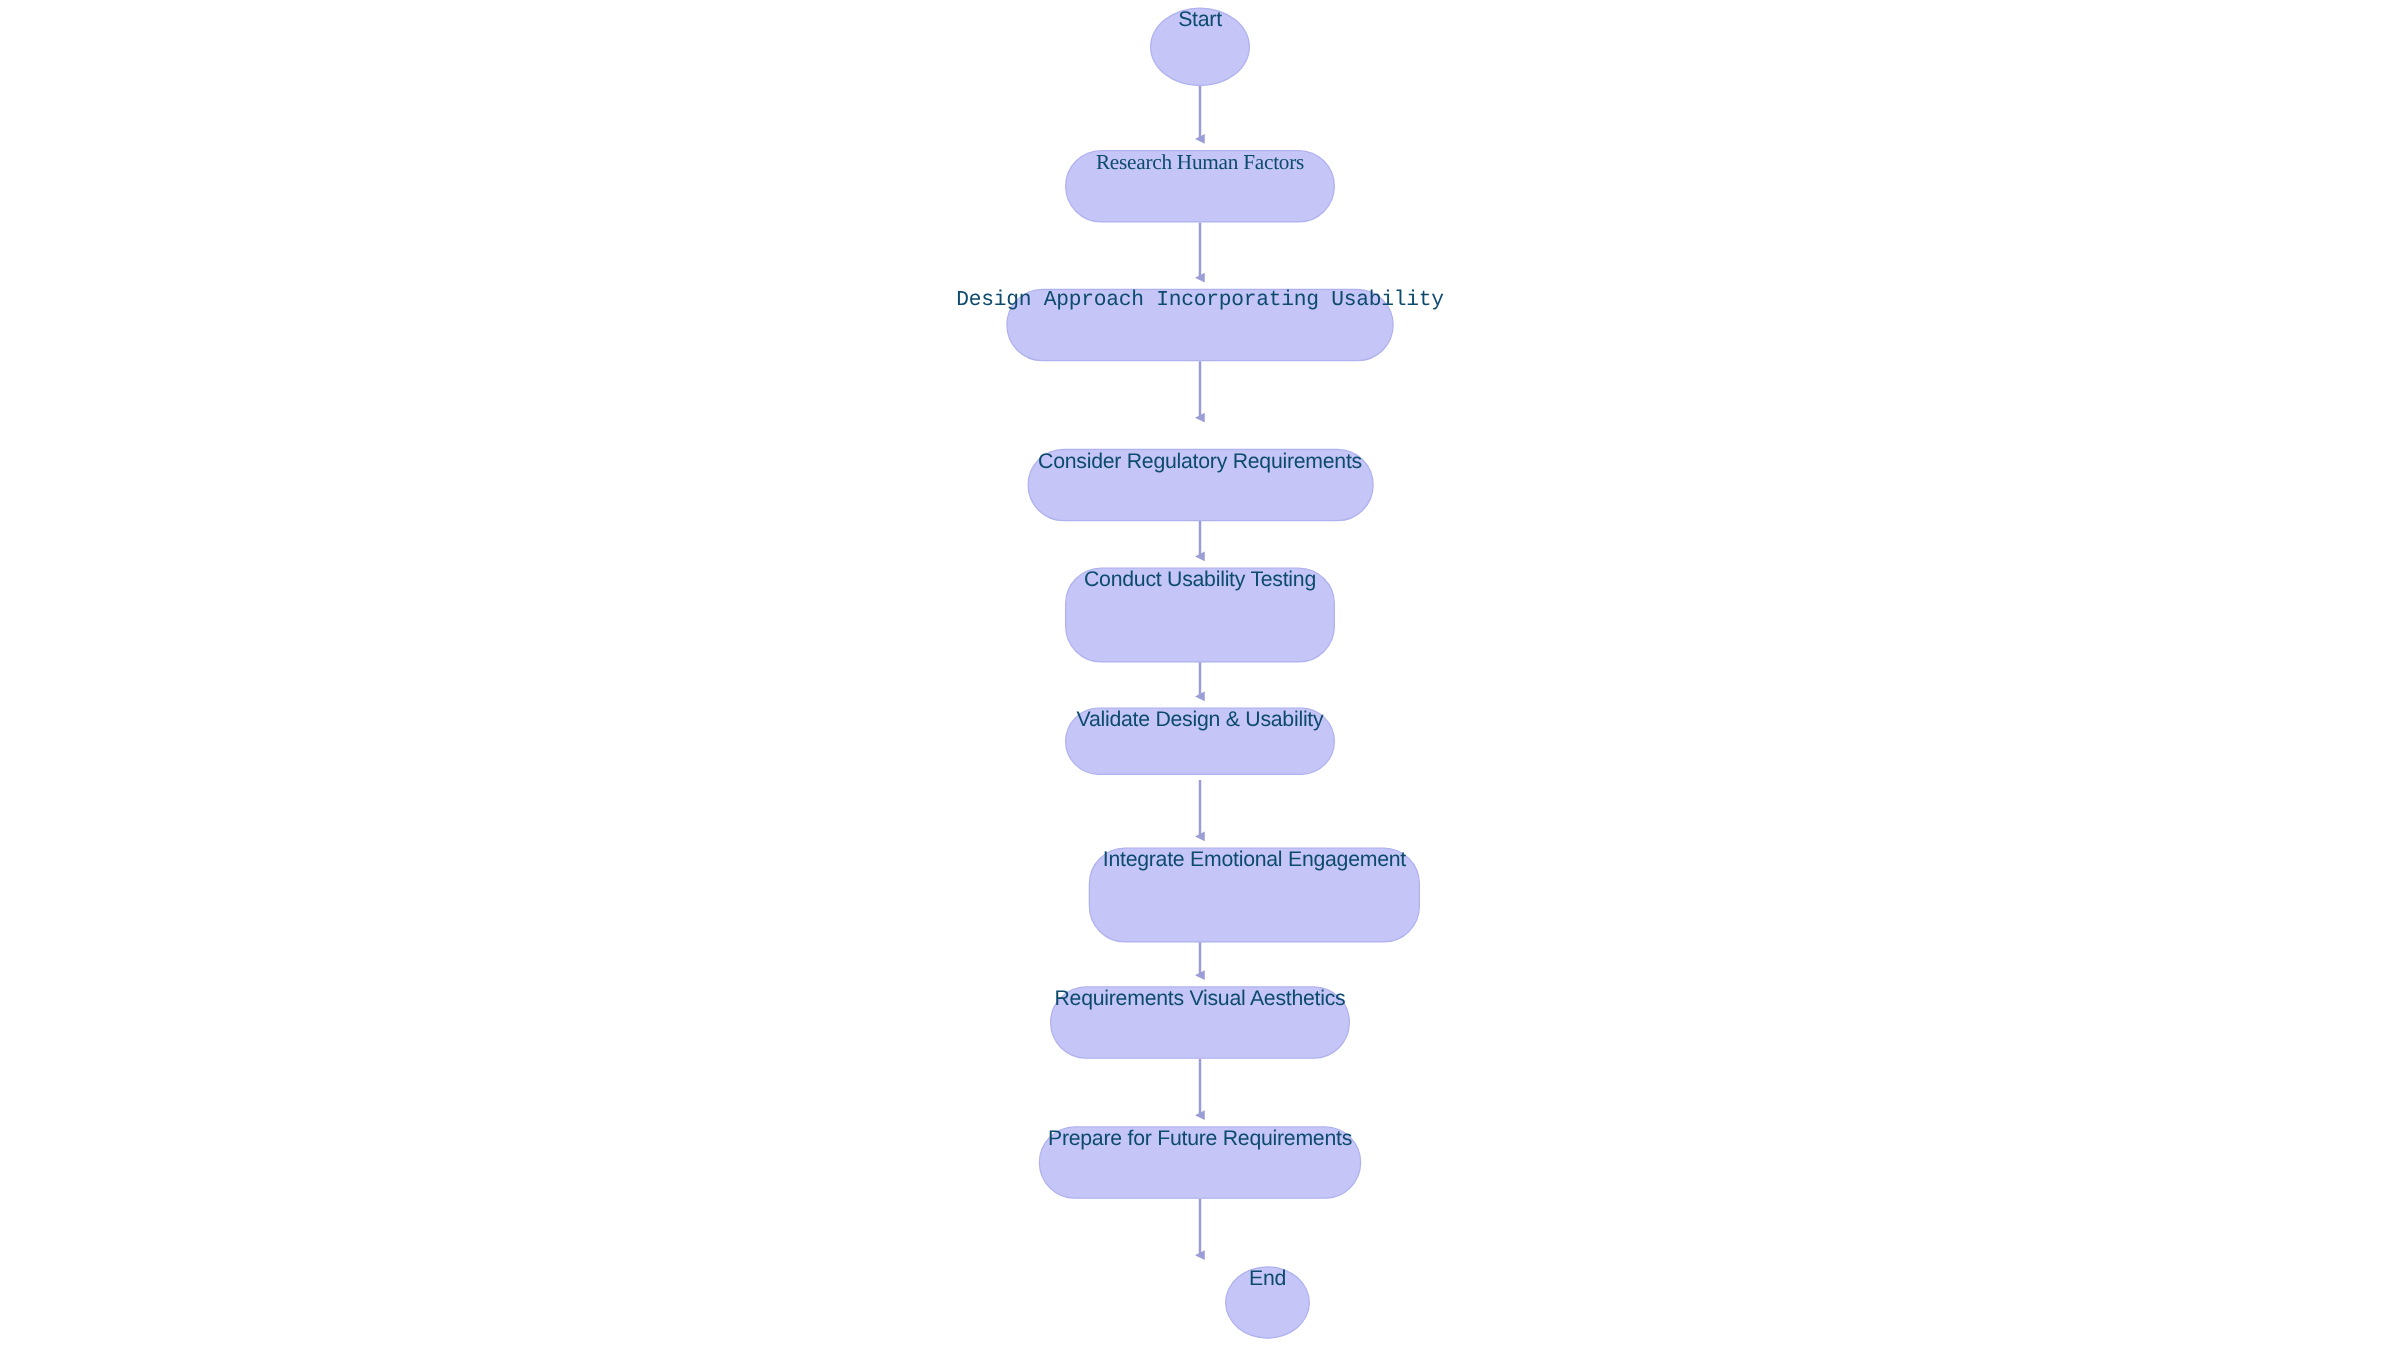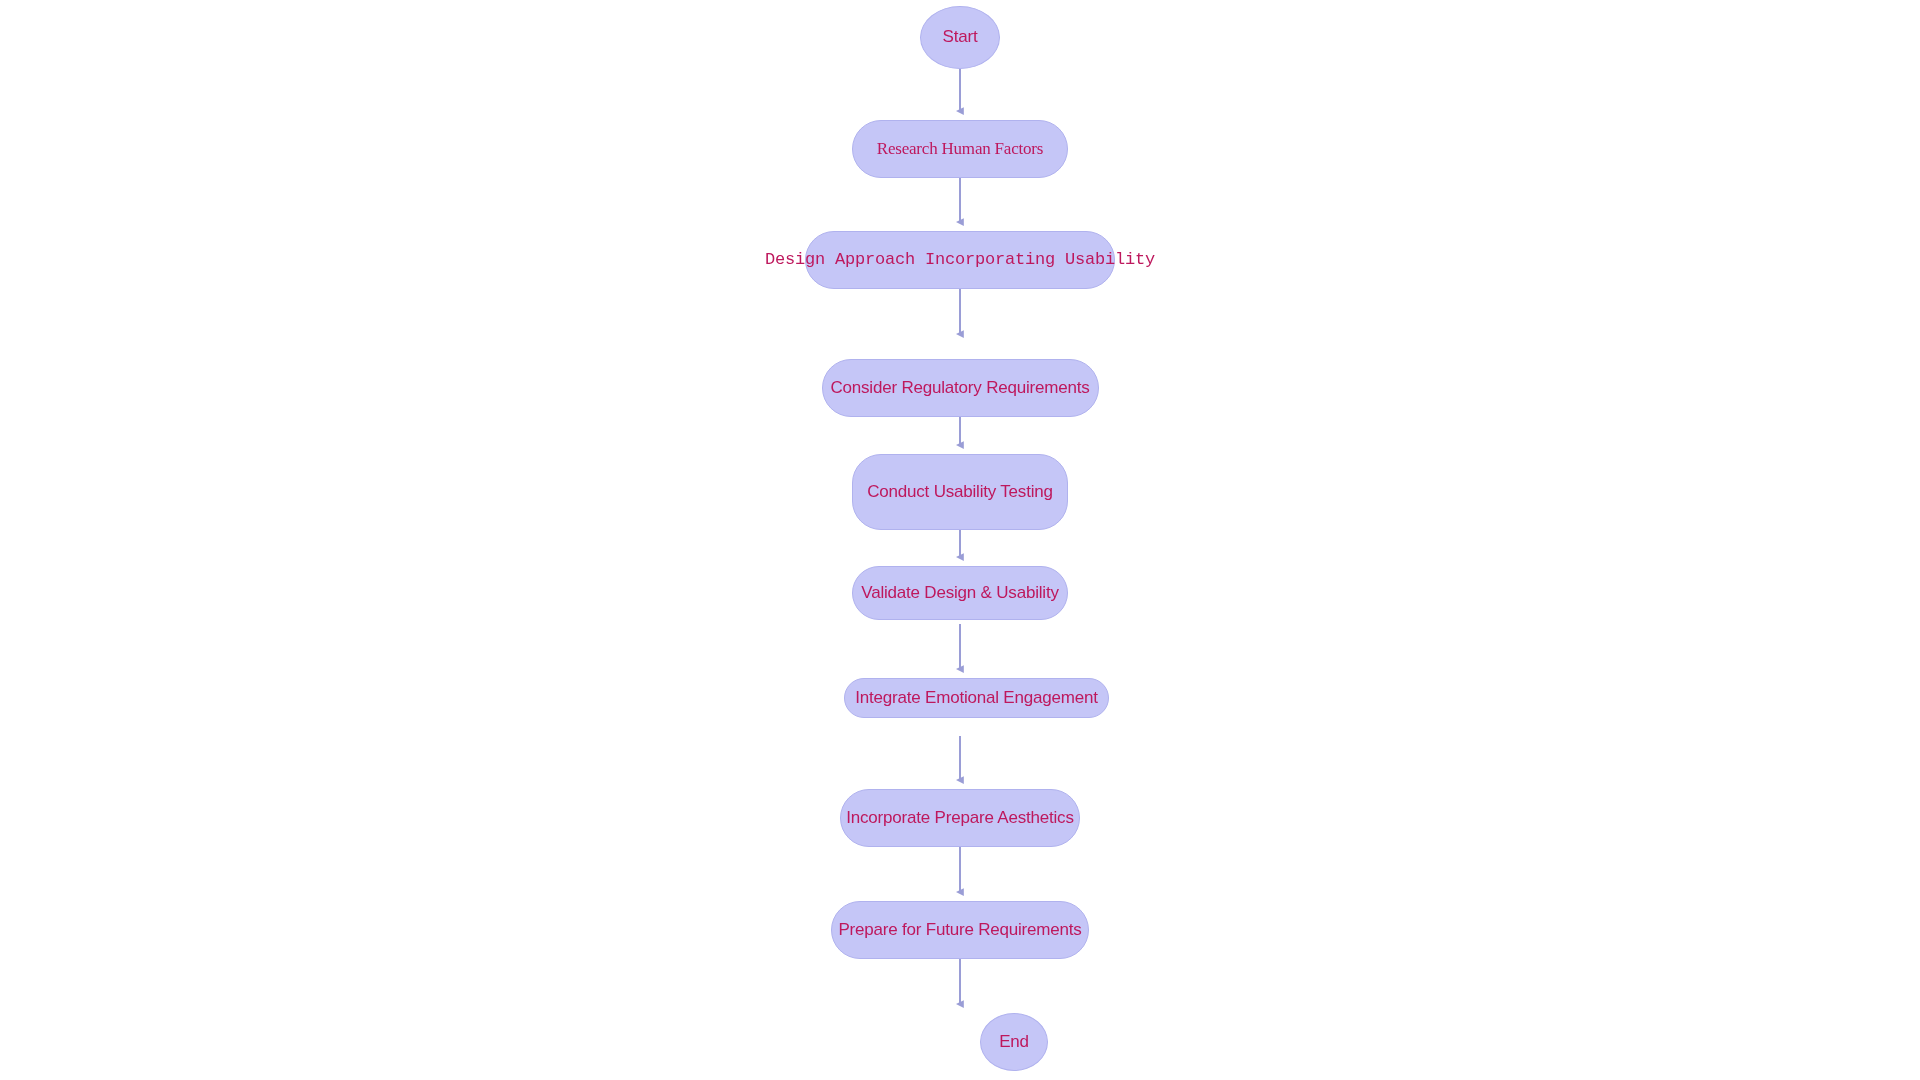--- a/index.html
+++ b/index.html
@@ -23,25 +23,24 @@
     position: absolute;
     left: 0;
     top: 0;
     width: 1920px;
     height: 1080px;
   }
   .node {
     position: absolute;
     box-sizing: border-box;
     display: flex;
-    align-items: center;
     justify-content: center;
     background: #c5c6f7;
     border: 1px solid #b0b2ee;
-    color: #be185d;
+    color: #0c4a6e;
     font-family: "Liberation Sans", sans-serif;
     font-size: 17px;
     letter-spacing: -0.2px;
     white-space: nowrap;
     z-index: 2;
   }
   .node-pill {
     border-radius: 29px;
   }
   .node-terminal {
@@ -89,25 +88,25 @@
       </div>
       <div class="node node-pill" style="left: 821.5px; top: 343px; width: 277px; height: 58px; margin-top: 16px;">
         <span class="node-label">Consider Regulatory Requirements</span>
       </div>
       <div class="node node-pill" style="left: 852px; top: 454px; width: 216px; height: 76px;">
         <span class="node-label">Conduct Usability Testing</span>
       </div>
       <div class="node node-pill" style="left: 852px; top: 566px; width: 216px; height: 54px;">
         <span class="node-label">Validate Design &amp; Usability</span>
       </div>
-      <div class="node node-pill" style="left: 844px; top: 678px; width: 265px; height: 40px;">
+      <div class="node node-pill" style="left: 871px; top: 678px; width: 265px; height: 76px;">
         <span class="node-label">Integrate Emotional Engagement</span>
       </div>
       <div class="node node-pill" style="left: 840px; top: 789px; width: 240px; height: 58px;">
-        <span class="node-label">Incorporate Prepare Aesthetics</span>
+        <span class="node-label">Requirements Visual Aesthetics</span>
       </div>
       <div class="node node-pill" style="left: 831px; top: 901px; width: 258px; height: 58px;">
         <span class="node-label">Prepare for Future Requirements</span>
       </div>
       <div class="node node-terminal" style="left: 980px; top: 1013px; width: 68px; height: 58px;">
         <span class="node-label">End</span>
       </div>
     </div>
 
 </div>

